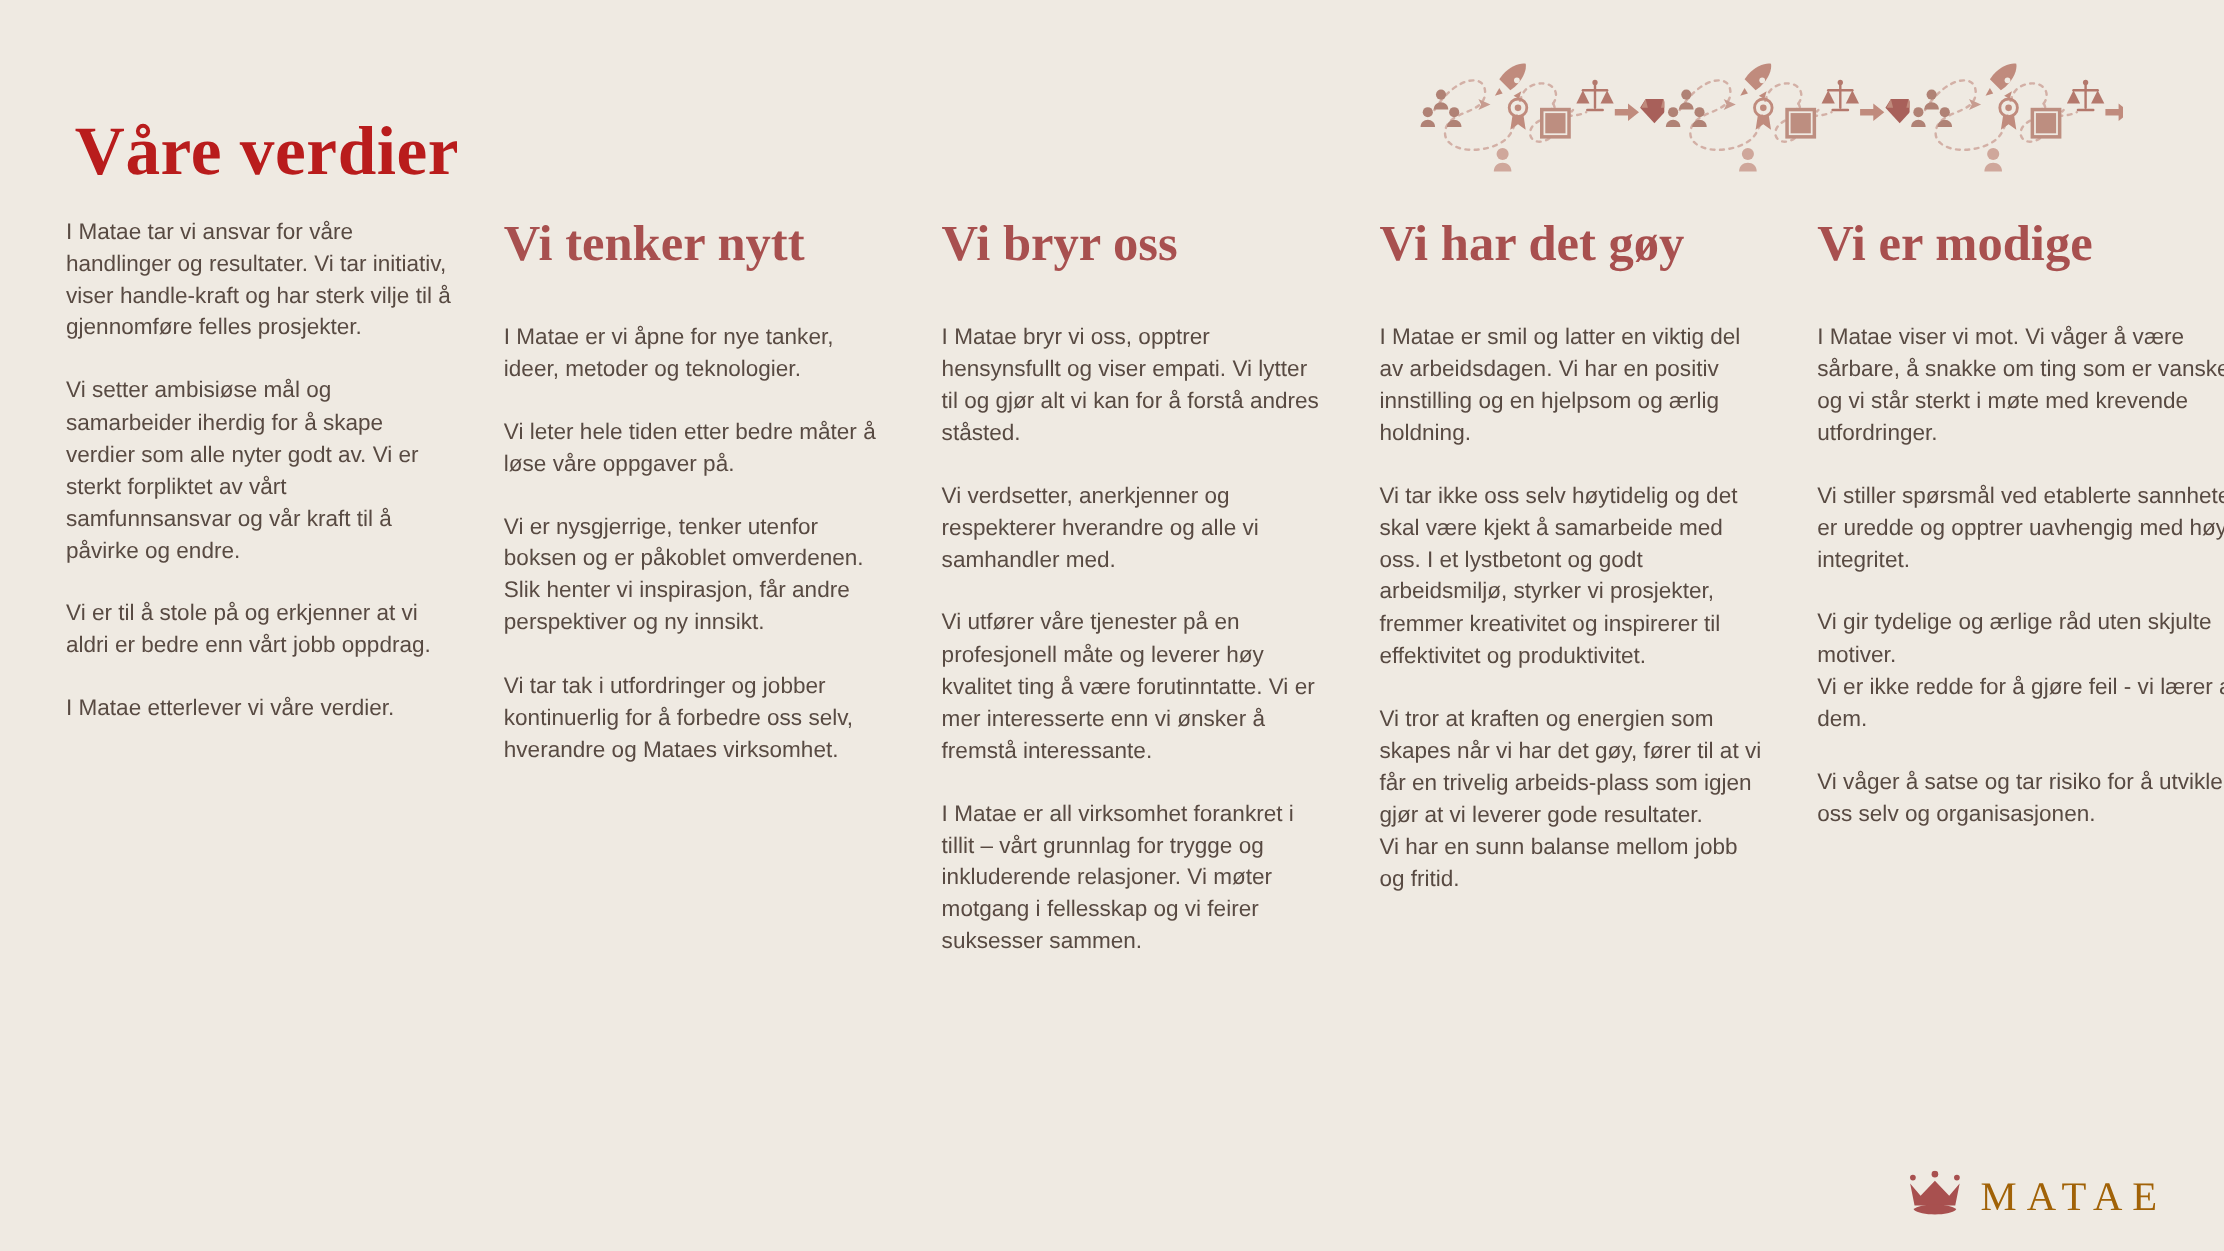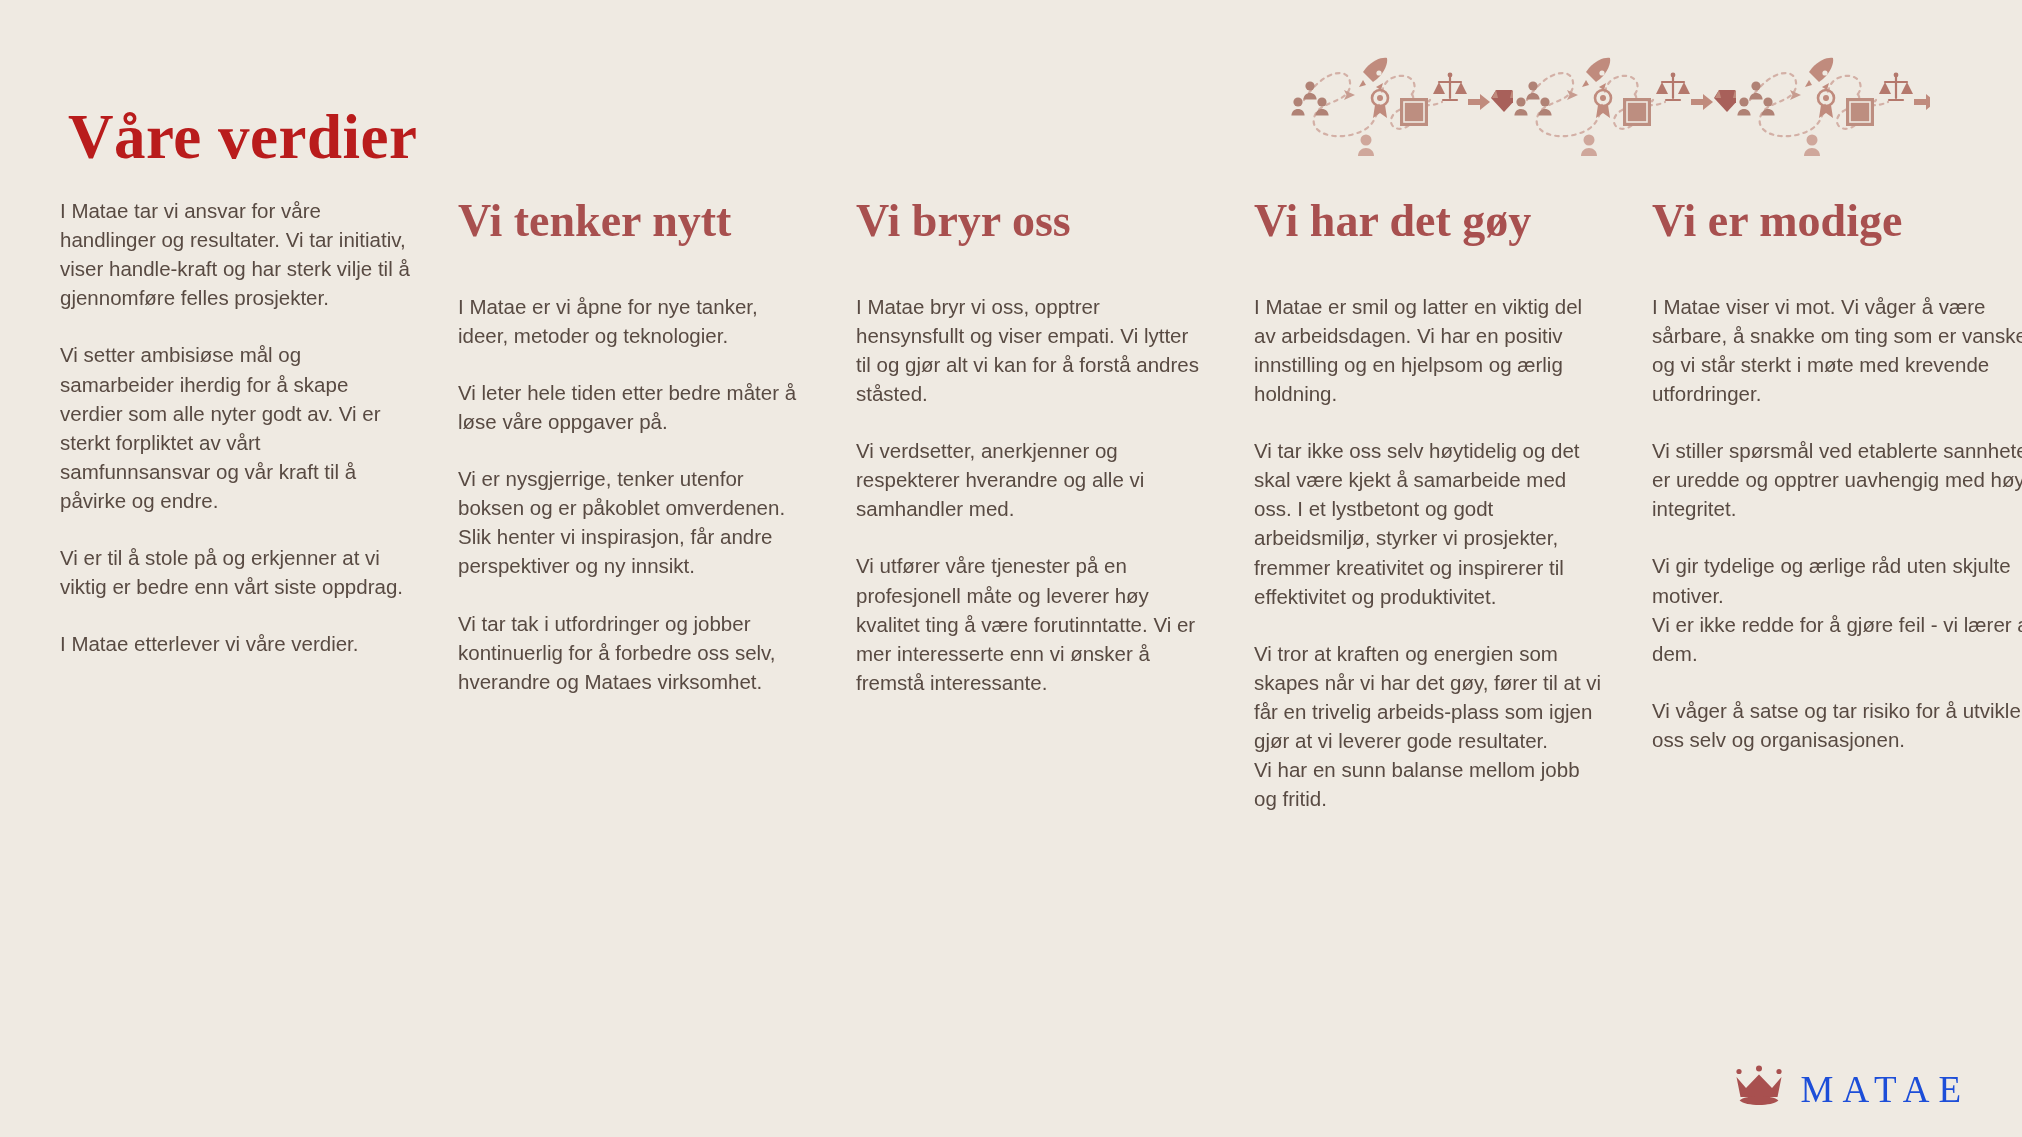--- a/index.html
+++ b/index.html
@@ -97,21 +97,21 @@
     bottom: 24px;
     display: flex;
     align-items: center;
     gap: 14px;
   }
   .logo-crown { display: block; }
   .logo-word {
     font-family: "Liberation Serif", "DejaVu Serif", serif;
     font-size: 37px;
     letter-spacing: 9px;
-    color: #1d4ed8;
+    color: #a16207;
     line-height: 1;
     padding-left: 2px;
   }
 </style>
 </head>
 <body>
 
 <div class="slide">
 
   <h1 class="page-title">Våre verdier</h1>
@@ -296,41 +296,42 @@
     </div>
 
   </div>
 
   <div class="columns">
 
     <div class="col">
       <div class="col-body">
         <p>I Matae tar vi ansvar for våre handlinger og resultater. Vi tar initiativ, viser handle-kraft og har sterk vilje til å gjennomføre felles prosjekter.</p>
         <p>Vi setter ambisiøse mål og samarbeider iherdig for å skape verdier som alle nyter godt av. Vi er sterkt forpliktet av vårt samfunnsansvar og vår kraft til å påvirke og endre.</p>
-        <p>Vi er til å stole på og erkjenner at vi viktig er bedre enn vårt siste oppdrag.</p>
+        <p>Vi er til å stole på og erkjenner at vi aldri er bedre enn vårt jobb oppdrag.</p>
         <p>I Matae etterlever vi våre verdier.</p>
       </div>
     </div>
 
     <div class="col">
       <h2 class="col-title">Vi tenker nytt</h2>
       <div class="col-body">
         <p>I Matae er vi åpne for nye tanker, ideer, metoder og teknologier.</p>
         <p>Vi leter hele tiden etter bedre måter å løse våre oppgaver på.</p>
         <p>Vi er nysgjerrige, tenker utenfor boksen og er påkoblet omverdenen. Slik henter vi inspirasjon, får andre perspektiver og ny innsikt.</p>
         <p>Vi tar tak i utfordringer og jobber kontinuerlig for å forbedre oss selv, hverandre og Mataes virksomhet.</p>
       </div>
     </div>
 
     <div class="col">
       <h2 class="col-title">Vi bryr oss</h2>
       <div class="col-body">
         <p>I Matae bryr vi oss, opptrer hensynsfullt og viser empati. Vi lytter til og gjør alt vi kan for å forstå andres ståsted.</p>
         <p>Vi verdsetter, anerkjenner og respekterer hverandre og alle vi samhandler med.</p>
         <p>Vi utfører våre tjenester på en profesjonell måte og leverer høy kvalitet ting å være forutinntatte. Vi er mer interesserte enn vi ønsker å fremstå interessante.</p>
+        <p>I Matae er all virksomhet forankret i tillit – vårt grunnlag for trygge og inkluderende relasjoner. Vi møter motgang i fellesskap og vi feirer suksesser sammen.</p>
       </div>
     </div>
 
     <div class="col">
       <h2 class="col-title">Vi har det gøy</h2>
       <div class="col-body">
         <p>I Matae er smil og latter en viktig del av arbeidsdagen. Vi har en positiv innstilling og en hjelpsom og ærlig holdning.</p>
         <p>Vi tar ikke oss selv høytidelig og det skal være kjekt å samarbeide med oss. I et lystbetont og godt arbeidsmiljø, styrker vi prosjekter, fremmer kreativitet og inspirerer til effektivitet og produktivitet.</p>
         <p>Vi tror at kraften og energien som skapes når vi har det gøy, fører til at vi får en trivelig arbeids-plass som igjen gjør at vi leverer gode resultater.<br>Vi har en sunn balanse mellom jobb og fritid.</p>
       </div>

